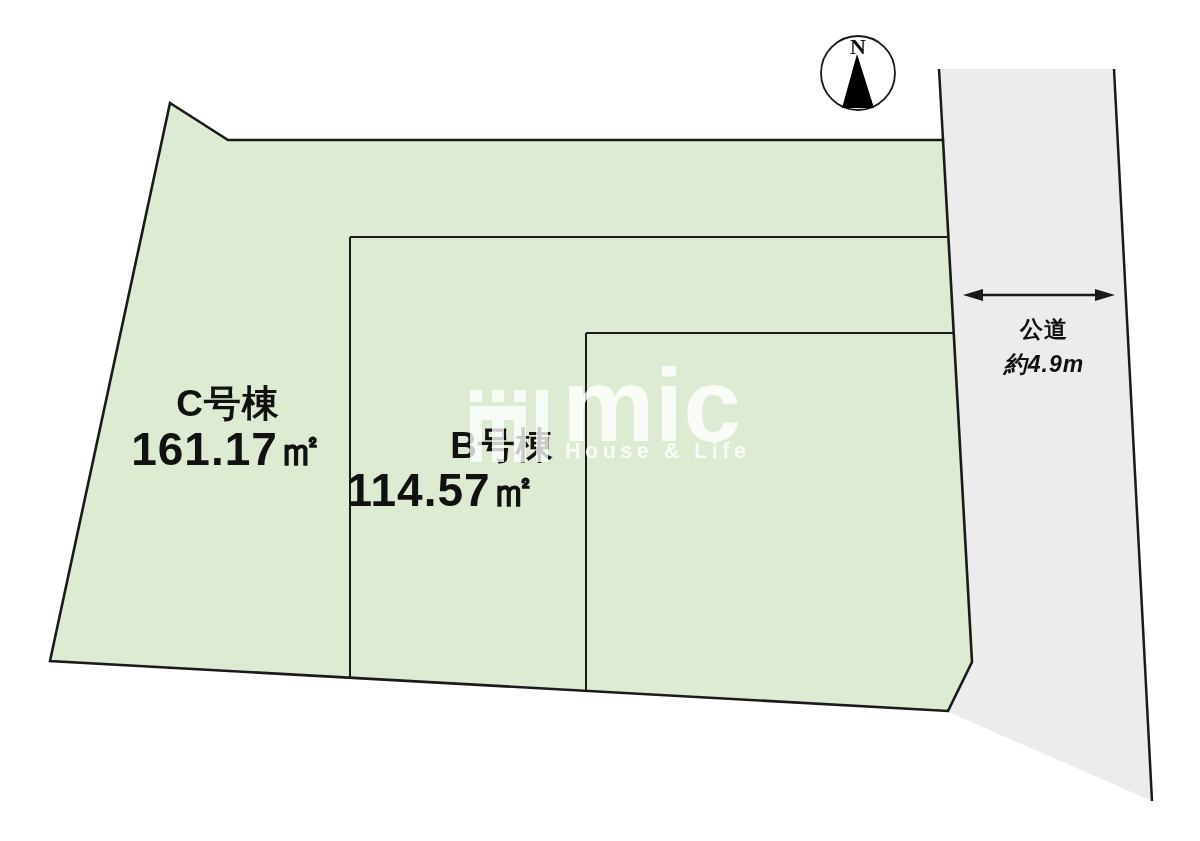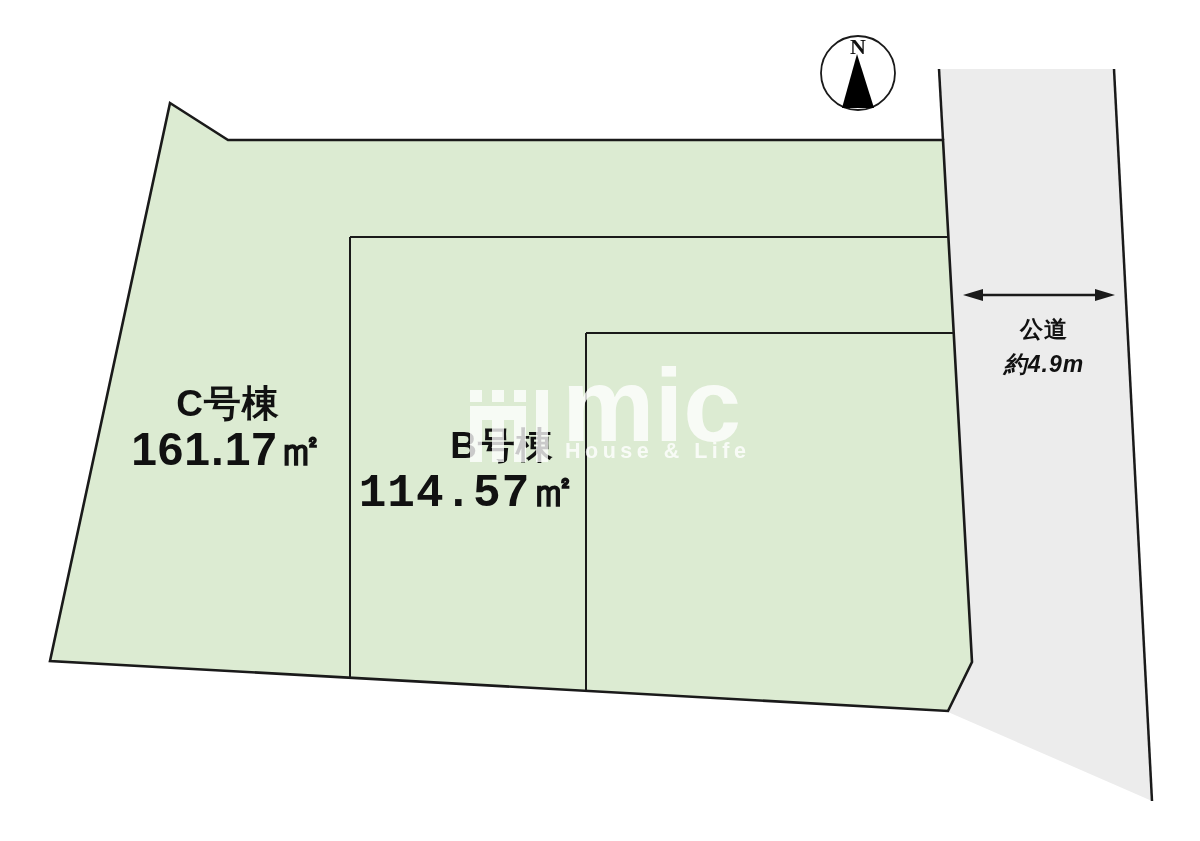--- a/index.html
+++ b/index.html
@@ -51,21 +51,21 @@
       <polygon points="963,295 983,289 983,301" fill="#1a1a1a"></polygon>
       <polygon points="1115,295 1095,289 1095,301" fill="#1a1a1a"></polygon>
     </g>
   </svg>
 
   <div class="labels">
     <div class="lot-label lot-name" style="left:228px;top:404px;">C号棟</div>
     <div class="lot-label lot-area" style="left:228px;top:450px;">161.17㎡</div>
 
     <div class="lot-label lot-name" style="left:466px;top:446px;margin-left:36px;">B号棟</div>
-    <div class="lot-label lot-area" style="left:468px;top:491px;font-family:Liberation Mono, monospace;">114.57㎡</div>
+    <div class="lot-label lot-area" style="left:442px;top:491px;">114.57㎡</div>
 
 
     <div class="road-label" style="left:1044px;top:329px;">公道</div>
     <div class="road-label" style="left:1044px;top:364px;font-style:italic;">約4.9m</div>
 
     <div class="compass-label" style="left:858px;top:47px;">N</div>
   </div>
 
   <svg id="watermark-svg" width="1200" height="841" viewBox="0 0 1200 841">
     <g>

